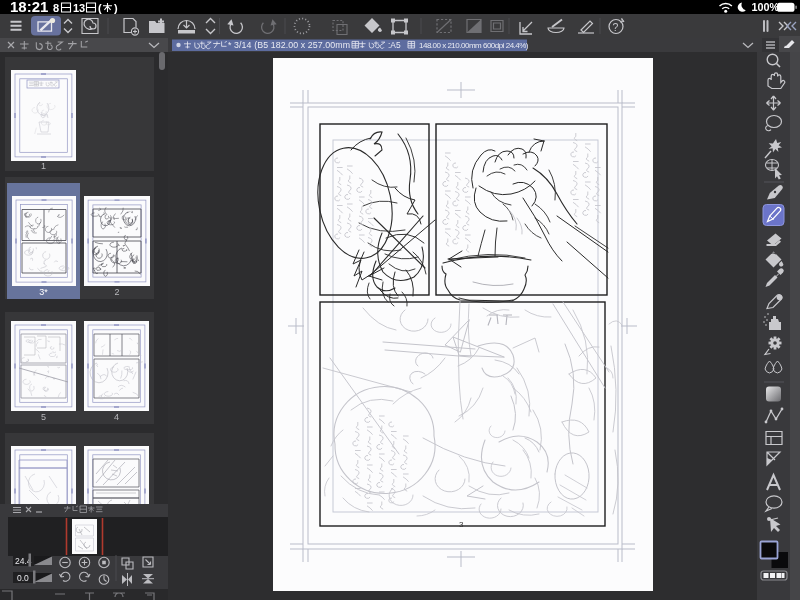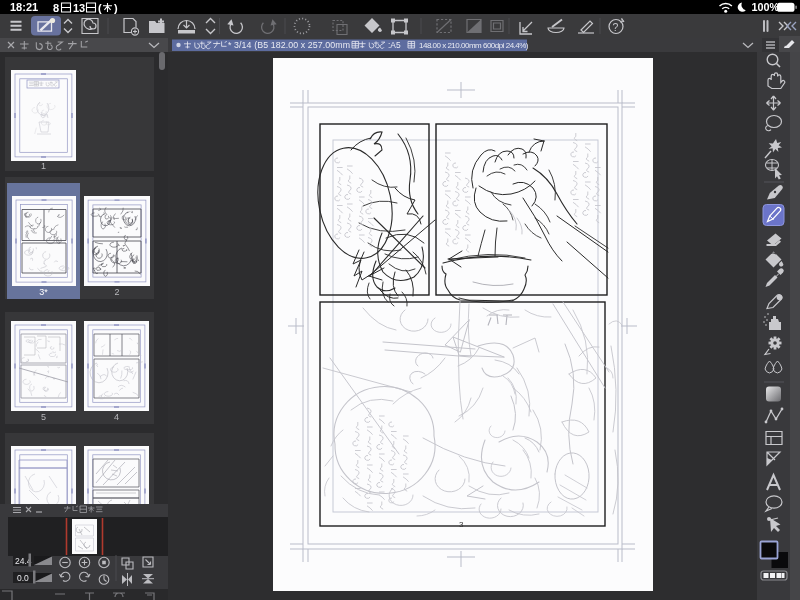--- a/index.html
+++ b/index.html
@@ -1,21 +1,21 @@
 <!DOCTYPE html>
 <html><head><meta charset="utf-8"><style>
 html,body{margin:0;padding:0;width:800px;height:600px;overflow:hidden;background:#2d2d2f;
 font-family:"Liberation Sans",sans-serif;}
 *{box-sizing:border-box}
 .abs{position:absolute}
 #root{position:relative;width:800px;height:600px}
 </style></head><body>
 <div id="root">
 <div class="abs" style="left:0;top:0;width:800px;height:14px;background:#000"></div>
-    <div class="abs" style="left:10px;top:0px;width:60px;height:14px;color:#fff;font-size:11px;font-weight:bold;line-height:14px">18:21</div>
+    <div class="abs" style="left:10px;top:0px;width:60px;height:14px;color:#fff;font-size:15px;font-weight:bold;line-height:14px">18:21</div>
     <svg class="abs" style="left:53px;top:1px" width="90" height="13" viewBox="0 0 90 13">
       <text x="0" y="10.5" font-size="11" font-weight="bold" fill="#fff" font-family="Liberation Sans">8</text>
       <path d="M8.5,2.0h9.0v9.0h-9.0zM8.5,6.5h9.0" stroke="#fff" stroke-width="1.1" fill="none"></path>
       <text x="20" y="10.5" font-size="11" font-weight="bold" fill="#fff" font-family="Liberation Sans">13</text>
       <path d="M33.5,2.0h9.0v9.0h-9.0zM33.5,6.5h9.0" stroke="#fff" stroke-width="1.1" fill="none"></path>
       <text x="45" y="10.5" font-size="11" font-weight="bold" fill="#fff" font-family="Liberation Sans">(</text>
       <path d="M54.5,2.0v9.0M50.0,4.7h9.0M51.4,8.8L54.5,5.2L57.6,8.8" stroke="#fff" stroke-width="1.1" fill="none"></path>
       <text x="61" y="10.5" font-size="11" font-weight="bold" fill="#fff" font-family="Liberation Sans">)</text>
     </svg>
     <svg class="abs" style="left:718px;top:0px" width="82" height="14" viewBox="0 0 82 14">

